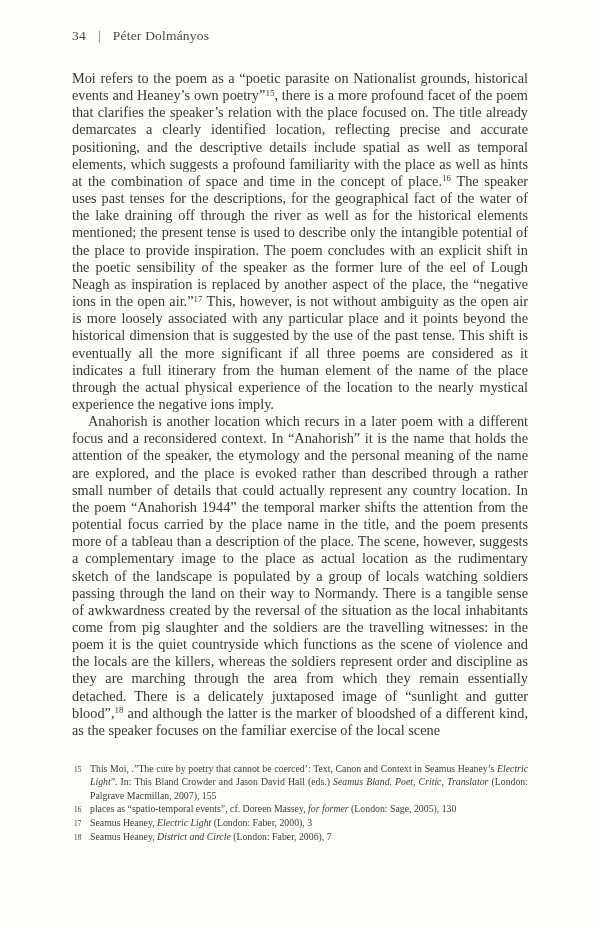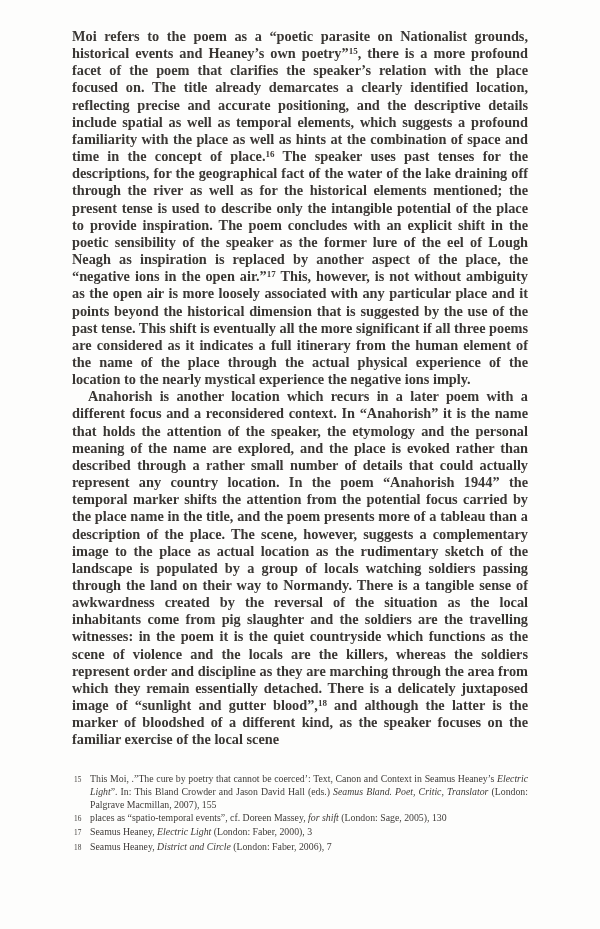--- a/index.html
+++ b/index.html
@@ -34,21 +34,20 @@
     margin-right: 12px;
     color: #6a6764;
   }
   .body-text {
     font-size: 14.3px;
     line-height: 17.15px;
     text-align: justify;
   }
   .body-text p {
     margin: 0;
-    font-weight: bold;
   }
   .body-text p.indent {
     text-indent: 16px;
   }
   .body-text sup {
     font-size: 9px;
     line-height: 0;
     vertical-align: baseline;
     position: relative;
     top: -4.5px;
@@ -75,37 +74,42 @@
     flex: 1 1 auto;
   }
   .fn-text i {
   }
 </style>
 </head>
 <body>
 
 <div class="page">
 
+  <div class="running-header">
+    <span class="pg-num">34</span>
+    <span class="sep">|</span>
+    <span class="author">Péter Dolmányos</span>
+  </div>
 
   <div class="body-text">
     <p><span>Moi refers to the poem as a “poetic parasite on Nationalist grounds, historical events and Heaney’s own poetry”</span><sup>15</sup><span>, there is a more profound facet of the poem that clarifies the speaker’s relation with the place focused on. The title already demarcates a clearly identified location, reflecting precise and accurate positioning, and the descriptive details include spatial as well as temporal elements, which suggests a profound familiarity with the place as well as hints at the combination of space and time in the concept of place.</span><sup>16</sup><span> The speaker uses past tenses for the descriptions, for the geographical fact of the water of the lake draining off through the river as well as for the historical elements mentioned; the present tense is used to describe only the intangible potential of the place to provide inspiration. The poem concludes with an explicit shift in the poetic sensibility of the speaker as the former lure of the eel of Lough Neagh as inspiration is replaced by another aspect of the place, the “negative ions in the open air.”</span><sup>17</sup><span> This, however, is not without ambiguity as the open air is more loosely associated with any particular place and it points beyond the historical dimension that is suggested by the use of the past tense. This shift is eventually all the more significant if all three poems are considered as it indicates a full itinerary from the human element of the name of the place through the actual physical experience of the location to the nearly mystical experience the negative ions imply.</span></p>
 
     <p class="indent"><span>Anahorish is another location which recurs in a later poem with a different focus and a reconsidered context. In “Anahorish” it is the name that holds the attention of the speaker, the etymology and the personal meaning of the name are explored, and the place is evoked rather than described through a rather small number of details that could actually represent any country location. In the poem “Anahorish 1944” the temporal marker shifts the attention from the potential focus carried by the place name in the title, and the poem presents more of a tableau than a description of the place. The scene, however, suggests a complementary image to the place as actual location as the rudimentary sketch of the landscape is populated by a group of locals watching soldiers passing through the land on their way to Normandy. There is a tangible sense of awkwardness created by the reversal of the situation as the local inhabitants come from pig slaughter and the soldiers are the travelling witnesses: in the poem it is the quiet countryside which functions as the scene of violence and the locals are the killers, whereas the soldiers represent order and discipline as they are marching through the area from which they remain essentially detached. There is a delicately juxtaposed image of “sunlight and gutter blood”,</span><sup>18</sup><span> and although the latter is the marker of bloodshed of a different kind, as the speaker focuses on the familiar exercise of the local scene</span></p>
   </div>
 
   <div class="footnotes">
 
     <p class="footnote">
       <span class="fn-num">15</span>
       <span class="fn-text"><span>This Moi, .”The cure by poetry that cannot be coerced’: Text, Canon and Context in Seamus Heaney’s </span><i>Electric Light</i><span>”. In: This Bland Crowder and Jason David Hall (eds.) </span><i>Seamus Bland. Poet, Critic, Translator</i><span> (London: Palgrave Macmillan, 2007), 155</span></span>
     </p>
 
     <p class="footnote">
       <span class="fn-num">16</span>
-      <span class="fn-text"><span>places as “spatio-temporal events”, cf. Doreen Massey, </span><i>for shift</i><span> (London: Sage, 2005), 130</span></span>
+      <span class="fn-text"><span>places as “spatio-temporal events”, cf. Doreen Massey, </span><i>for former</i><span> (London: Sage, 2005), 130</span></span>
     </p>
 
     <p class="footnote">
       <span class="fn-num">17</span>
       <span class="fn-text"><span>Seamus Heaney, </span><i>Electric Light</i><span> (London: Faber, 2000), 3</span></span>
     </p>
 
     <p class="footnote">
       <span class="fn-num">18</span>
       <span class="fn-text"><span>Seamus Heaney, </span><i>District and Circle</i><span> (London: Faber, 2006), 7</span></span>

